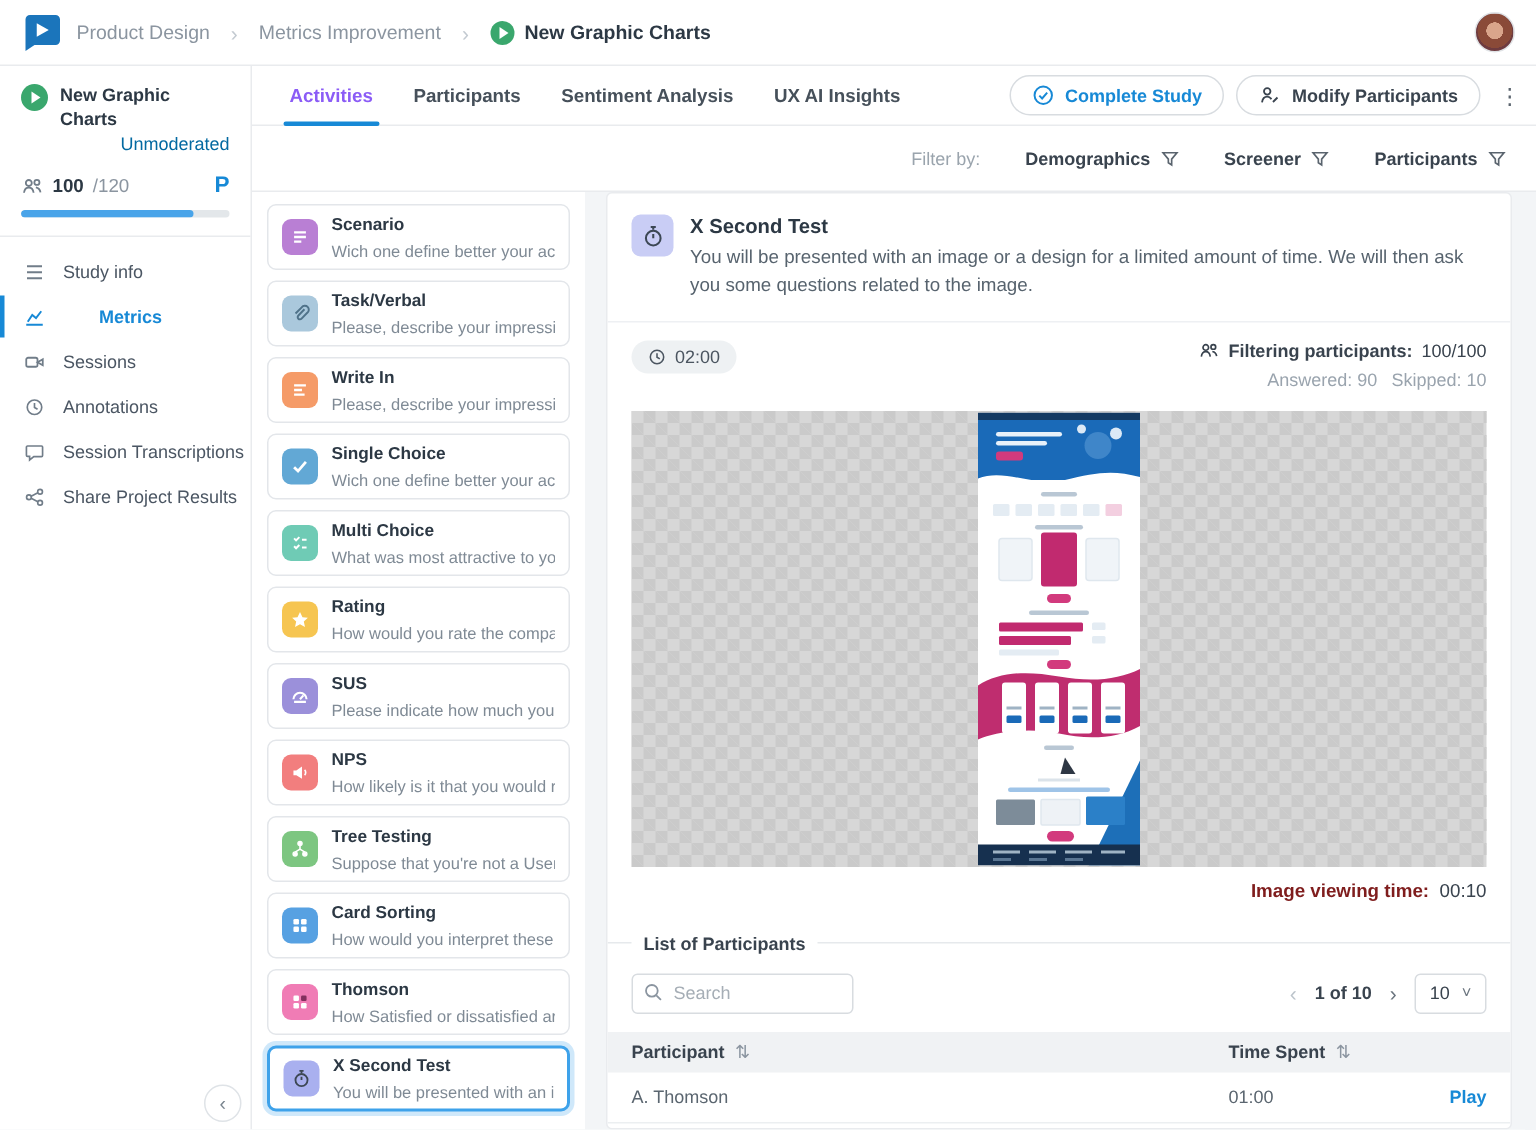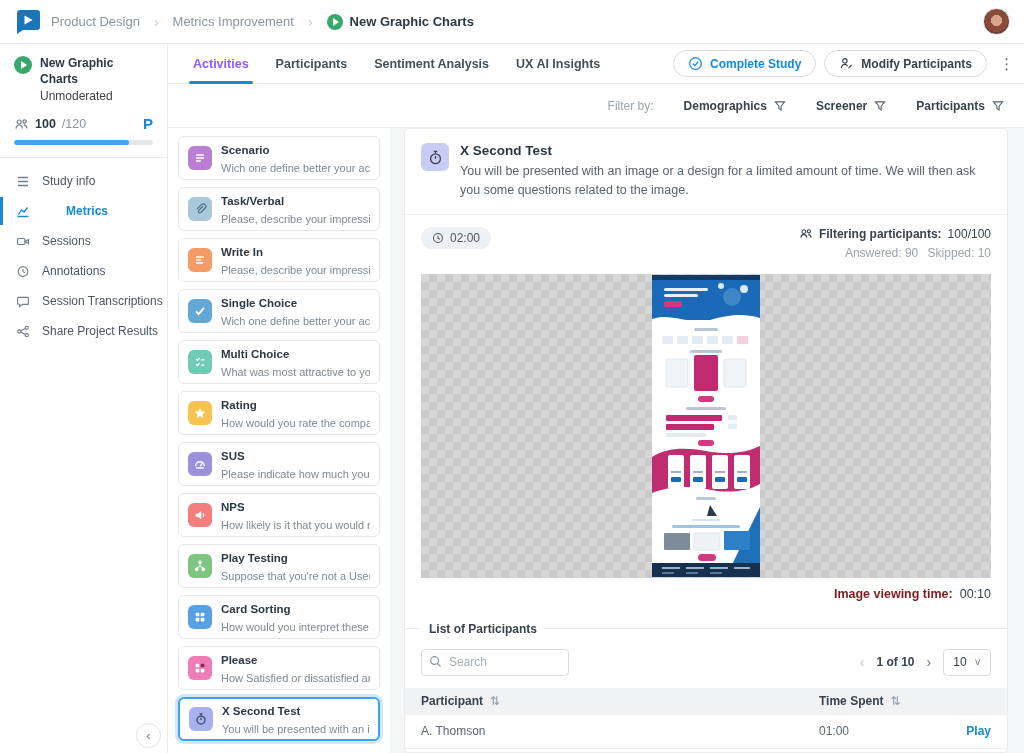--- a/index.html
+++ b/index.html
@@ -16,21 +16,21 @@
   .crumb-last .txt { font-size:13px; font-weight:bold; color:#2c3844; }
   .avatar { margin-left:auto; width:27px; height:27px; border-radius:50%;
             background: radial-gradient(circle at 50% 46%, #d9a58b 0 30%, #8a4a38 31% 62%, #6e3b3f 63% 100%);
             border:1px solid #e0e3e6; }
 
   
   .sidebar { position:absolute; left:0; top:44px; width:168px; height:709px; background:#fff;
              border-right:1px solid #e9ebee; }
   .proj { padding:12px 14px 6px 14px; display:flex; gap:8px; }
   .proj .name { font-size:12px; font-weight:bold; color:#2c3844; line-height:1.3; }
-  .proj .mode { font-size:12px; color:#404040; margin-top:2px; }
+  .proj .mode { font-size:12px; color:#0369a1; margin-top:2px;text-align:right; }
   .playcircle { width:18px; height:18px; border-radius:50%; background:#3aa76d; flex-shrink:0;
                 display:flex; align-items:center; justify-content:center; }
   .playcircle::after { content:""; border-style:solid; border-width:4px 0 4px 6px; border-color:transparent transparent transparent #fff; margin-left:2px; }
   .prog { padding:6px 14px 12px 14px; border-bottom:1px solid #e9ebee; }
   .prog-row { display:flex; align-items:center; gap:6px; font-size:12.5px; }
   .prog-row .count { font-weight:bold; color:#2c3844; }
   .prog-row .total { color:#8b95a0; }
   .p-badge { margin-left:auto; color:#1789d6; font-weight:bold; font-size:15px; }
   .bar { margin-top:8px; height:5px; border-radius:3px; background:#e3e7ea; overflow:hidden; }
   .bar-fill { height:100%; border-radius:3px; background:#49a4e9; }
@@ -394,21 +394,21 @@
 
     <div class="act-card">
       <span class="act-ic" style="background-color: rgb(125, 198, 129);">
         <svg width="14" height="14" viewBox="0 0 16 16" fill="#fff" stroke="#fff">
             <circle cx="8" cy="3.8" r="1.6"></circle>
             <circle cx="4.3" cy="11.8" r="1.6"></circle>
             <circle cx="11.7" cy="11.8" r="1.6"></circle>
             <path d="M8 5.5v2.6M8 8.1l-3.7 2.3M8 8.1l3.7 2.3" fill="none" stroke-width="1.2"></path>
           </svg>
       </span>
-      <span class="act-tx"><span class="act-title">Play Testing</span><br><span class="act-desc">Suppose that you're not a Userlytics...</span></span>
+      <span class="act-tx"><span class="act-title">Tree Testing</span><br><span class="act-desc">Suppose that you're not a Userlytics...</span></span>
     </div>
 
     <div class="act-card">
       <span class="act-ic" style="background-color: rgb(87, 161, 226);">
         <svg width="14" height="14" viewBox="0 0 16 16" fill="#fff">
             <rect x="3" y="3" width="4.2" height="4.2" rx="1"></rect>
             <rect x="8.8" y="3" width="4.2" height="4.2" rx="1"></rect>
             <rect x="3" y="8.8" width="4.2" height="4.2" rx="1"></rect>
             <rect x="8.8" y="8.8" width="4.2" height="4.2" rx="1"></rect>
           </svg>
@@ -418,21 +418,21 @@
 
     <div class="act-card">
       <span class="act-ic" style="background-color: rgb(240, 124, 181);">
         <svg width="14" height="14" viewBox="0 0 16 16" fill="#fff">
             <rect x="3" y="3" width="4.2" height="4.2" rx="1"></rect>
             <rect x="8.8" y="3" width="4.2" height="4.2" rx="1" fill="#83305e"></rect>
             <rect x="3" y="8.8" width="4.2" height="4.2" rx="1"></rect>
             <rect x="8.8" y="8.8" width="4.2" height="4.2" rx="1"></rect>
           </svg>
       </span>
-      <span class="act-tx"><span class="act-title">Please</span><br><span class="act-desc">How Satisfied or dissatisfied are yo...</span></span>
+      <span class="act-tx"><span class="act-title">Thomson</span><br><span class="act-desc">How Satisfied or dissatisfied are yo...</span></span>
     </div>
 
     <div class="act-card selected">
       <span class="act-ic" style="background-color: rgb(169, 176, 239);">
         <svg width="14" height="14" viewBox="0 0 16 16" stroke="#3c4754" stroke-width="1.4" fill="none">
             <circle cx="8" cy="9.2" r="4.6"></circle>
             <path d="M8 9.2V6.6M6.4 2.2h3.2M8 2.2v1.7"></path>
           </svg>
       </span>
       <span class="act-tx"><span class="act-title">X Second Test</span><br><span class="act-desc">You will be presented with an image...</span></span>

